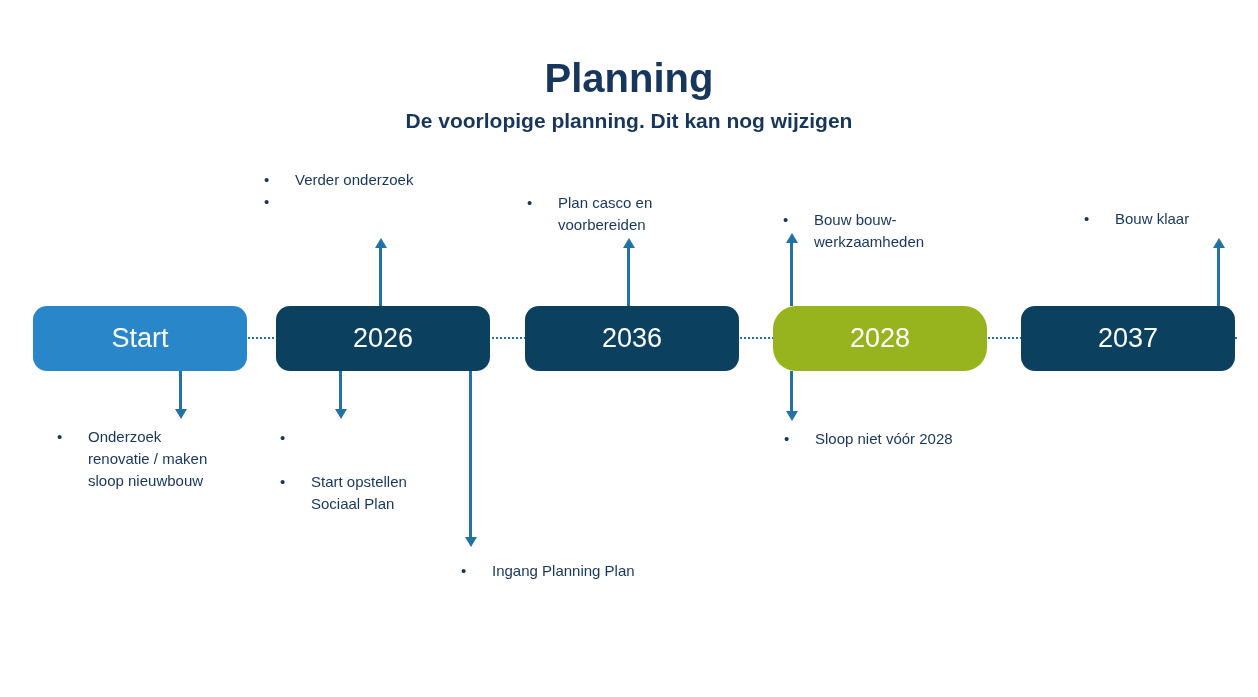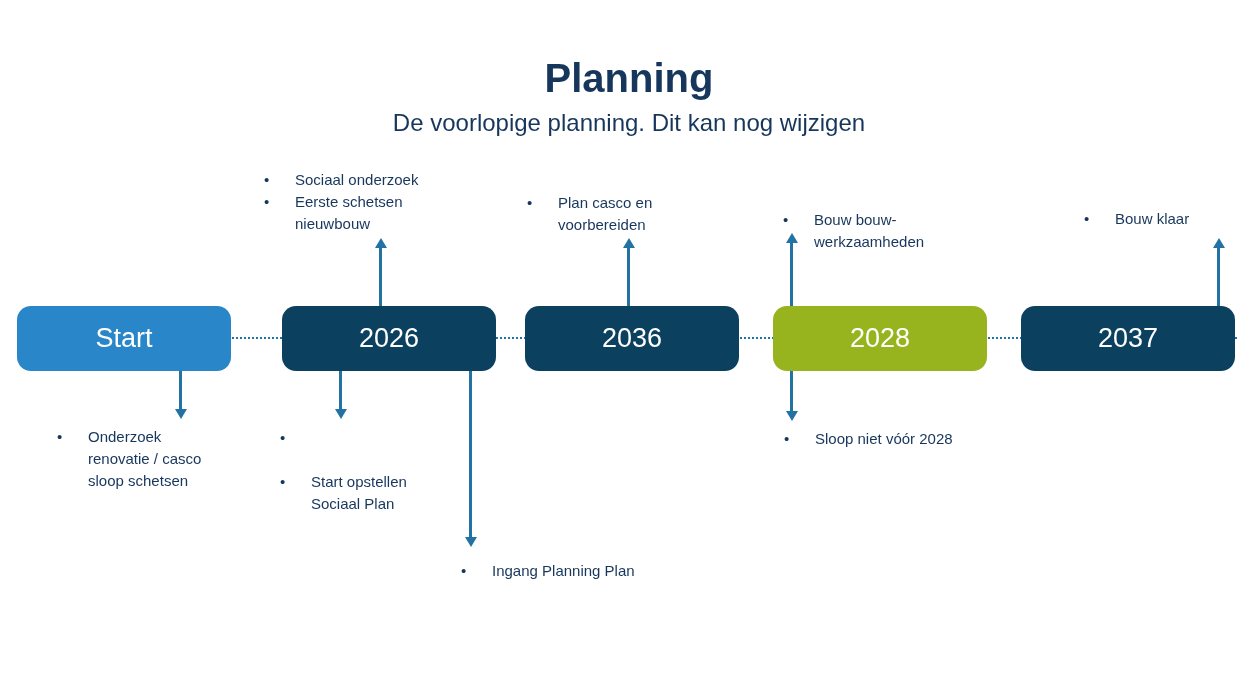--- a/index.html
+++ b/index.html
@@ -3,32 +3,32 @@
 <meta charset="utf-8">
 <style>
   html,body{margin:0;padding:0;background:#fff;}
   .canvas{
     position:relative;width:1258px;height:697px;background:#fff;overflow:hidden;
     font-family:"Liberation Sans", sans-serif;color:var(--text);
   }
   
   .hdr{position:absolute;top:20px;left:0;width:100%;text-align:center;margin-top:36px;}
   .hdr h1{margin:0;font-size:40px;font-weight:700;color:var(--text);letter-spacing:0px;}
-  .hdr p{margin:8px 0 0 0;font-size:24px;font-weight:400;color:var(--text);}
+  .hdr p{margin:8px 0 0 0;font-size:21px;font-weight:700;color:var(--text);}
   
   .connector{position:absolute;left:33px;top:337px;width:1204px;border-top:2px dotted var(--arrow);z-index:0;}
   
   .node{
     position:absolute;top:306px;width:214px;height:65px;border-radius:14px;
     display:flex;align-items:center;justify-content:center;
     color:#fff;font-size:27px;z-index:2;
   }
   .c-blue{background:var(--blue);}
   .c-navy{background:var(--navy);}
-  .c-green{background:var(--green);}
+  .c-green{background:var(--green);border-radius:23px;}
   
   .arrow{position:absolute;width:3px;background:var(--arrow);z-index:1;}
   .arrow::after{
     content:"";position:absolute;left:50%;transform:translateX(-50%);
     border-left:6px solid transparent;border-right:6px solid transparent;
   }
   .arrow.up::after{top:-10px;border-bottom:10px solid var(--arrow);}
   .arrow.down::after{bottom:-10px;border-top:10px solid var(--arrow);}
   
   .ann{position:absolute;margin:0;padding:0;list-style:none;font-size:15px;line-height:22px;color:var(--text);z-index:1;}
@@ -42,44 +42,43 @@
 
 <div class="canvas">
 
   <div class="hdr">
     <h1>Planning</h1>
     <p>De voorlopige planning. Dit kan nog wijzigen</p>
   </div>
 
   <div class="connector"></div>
 
-  <div class="node c-blue" style="left:17px">Start</div>
-  <div class="node c-navy" style="left:282px">2026</div>
+  <div class="node c-blue" style="left:33px">Start</div>
+  <div class="node c-navy" style="left:276px">2026</div>
   <div class="node c-navy" style="left:525px">2036</div>
   <div class="node c-green" style="left:773px">2028</div>
   <div class="node c-navy" style="left:1021px">2037</div>
 
   <div class="arrow up" style="left:379px;top:248px;height:58px"></div>
   <div class="arrow up" style="left:627px;top:248px;height:58px"></div>
   <div class="arrow up" style="left:790px;top:243px;height:63px"></div>
   <div class="arrow up" style="left:1217px;top:248px;height:58px"></div>
 
   <div class="arrow down" style="left:179px;top:371px;height:38px"></div>
   <div class="arrow down" style="left:339px;top:371px;height:38px"></div>
   <div class="arrow down" style="left:469px;top:371px;height:166px"></div>
   <div class="arrow down" style="left:790px;top:371px;height:40px"></div>
 
   <ul class="ann" style="left:264px;top:169px;width:200px">
     <li>
         <span class="bullet">•</span>
-        <span class="txt" style="width:140px">Sociaal onderzoek</span>
+        <span class="txt" style="width:140px">Verder onderzoek</span>
       </li>
     <li>
         <span class="bullet">•</span>
-        <span class="txt" style="width:140px">Eerste schetsen nieuwbouw</span>
       </li>
   </ul>
 
   <ul class="ann" style="left:527px;top:192px;width:180px">
     <li>
         <span class="bullet">•</span>
         <span class="txt" style="width:120px">Plan casco en voorbereiden</span>
       </li>
   </ul>
 
@@ -93,21 +92,21 @@
   <ul class="ann" style="left:1084px;top:208px;width:160px">
     <li>
         <span class="bullet">•</span>
         <span class="txt" style="width:120px">Bouw klaar</span>
       </li>
   </ul>
 
   <ul class="ann" style="left:57px;top:426px;width:190px">
     <li>
         <span class="bullet">•</span>
-        <span class="txt" style="width:130px">Onderzoek renovatie / casco sloop schetsen</span>
+        <span class="txt" style="width:130px">Onderzoek renovatie / maken sloop nieuwbouw</span>
       </li>
   </ul>
 
   <ul class="ann gap" style="left:280px;top:427px;width:170px">
     <li>
         <span class="bullet">•</span>
       </li>
     <li>
         <span class="bullet">•</span>
         <span class="txt" style="width:112px">Start opstellen Sociaal Plan</span>

